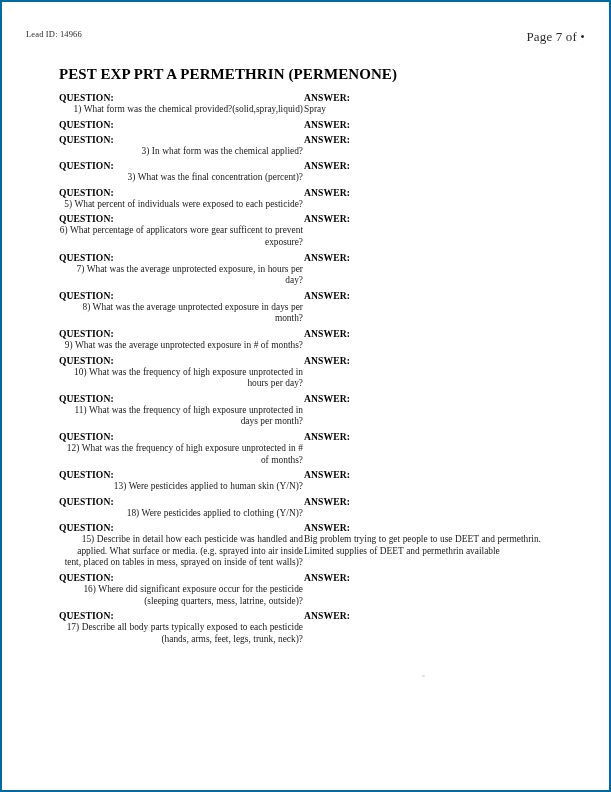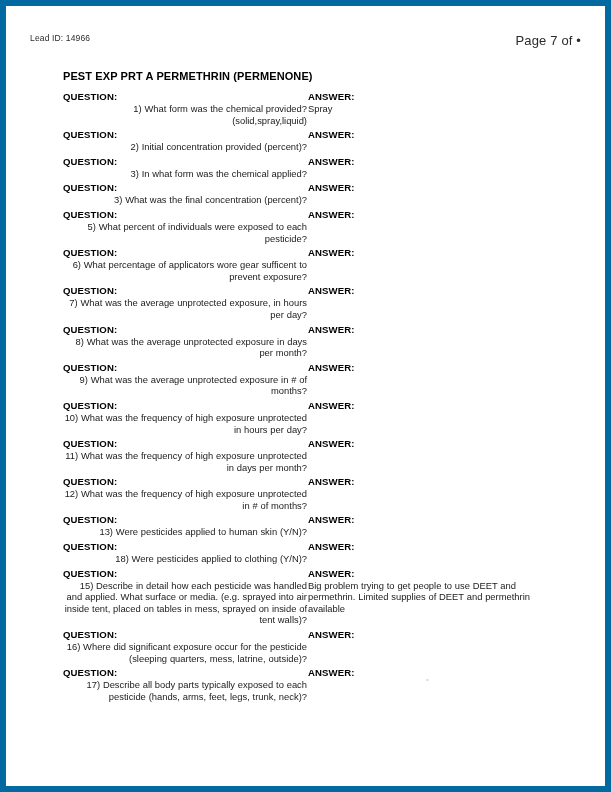--- a/index.html
+++ b/index.html
@@ -7,23 +7,23 @@
     padding: 0;
     background: #ffffff;
   }
 
   .page {
     position: relative;
     width: 611px;
     height: 792px;
     background: #ffffff;
     box-sizing: border-box;
-    border: 6px solid #0369a1;
+    border: 2px solid #0369a1;
     overflow: hidden;
-    font-family: Liberation Sans, sans-serif;
+    font-family: Liberation Serif, serif;
     color: #111111;
     -webkit-font-smoothing: none;
   }
 
   
   .page-header {
     position: absolute;
     top: 27px;
     left: 0;
     right: 0;
@@ -50,21 +50,21 @@
 
   
   .sheet {
     position: absolute;
     left: 57px;
     top: 64px;
     width: 505px;
   }
 
   .form-title {
-    font-size: 11px;
+    font-size: 15px;
     font-weight: bold;
     letter-spacing: 0.1px;
     color: #000000;
     margin: 0 0 9px 0;
     white-space: nowrap;
   }
 
   
   .qa-block {
     position: relative;
@@ -150,23 +150,20 @@
           <div class="qa-body">
             <div class="question-text">1) What form was the chemical provided?(solid,spray,liquid)</div>
             <div class="answer-text">Spray</div>
           </div>
         </div>
         <div class="qa-block">
           <div class="qa-labels">
             <div class="label-question">QUESTION:</div>
             <div class="label-answer">ANSWER:</div>
           </div>
-          <div class="qa-body">
-            <div class="question-text">2) Initial concentration provided (percent)?</div>
-          </div>
         </div>
         <div class="qa-block">
           <div class="qa-labels">
             <div class="label-question">QUESTION:</div>
             <div class="label-answer">ANSWER:</div>
           </div>
           <div class="qa-body">
             <div class="question-text">3) In what form was the chemical applied?</div>
           </div>
         </div>

